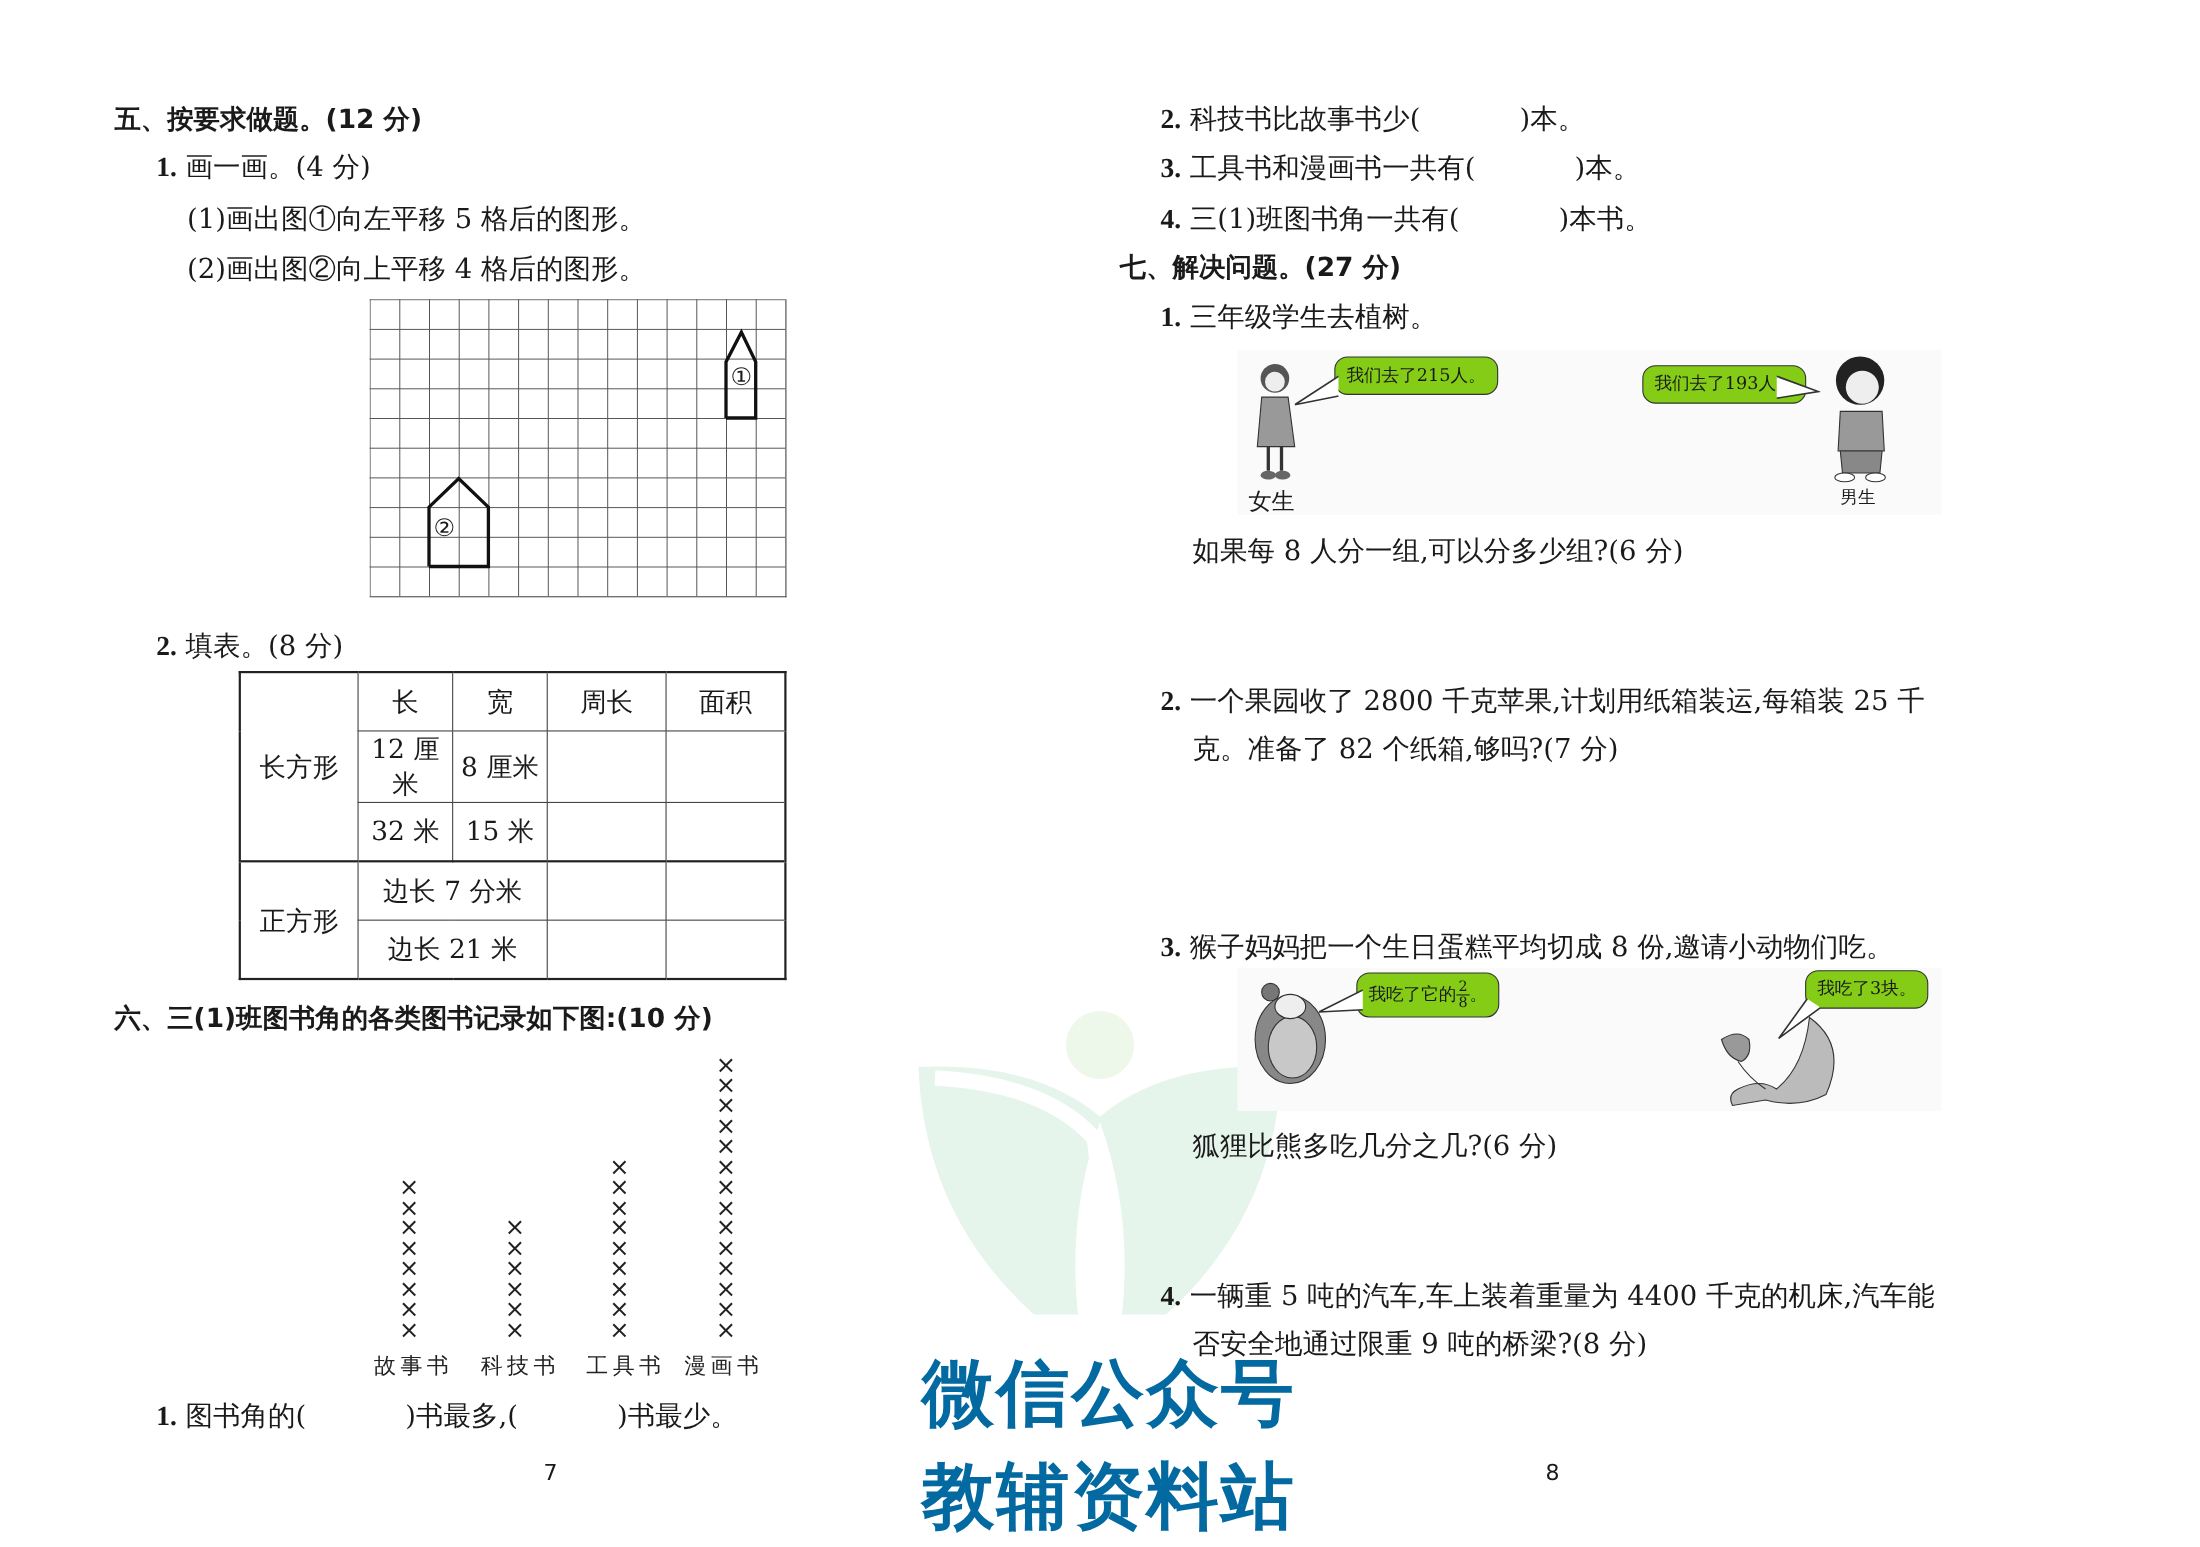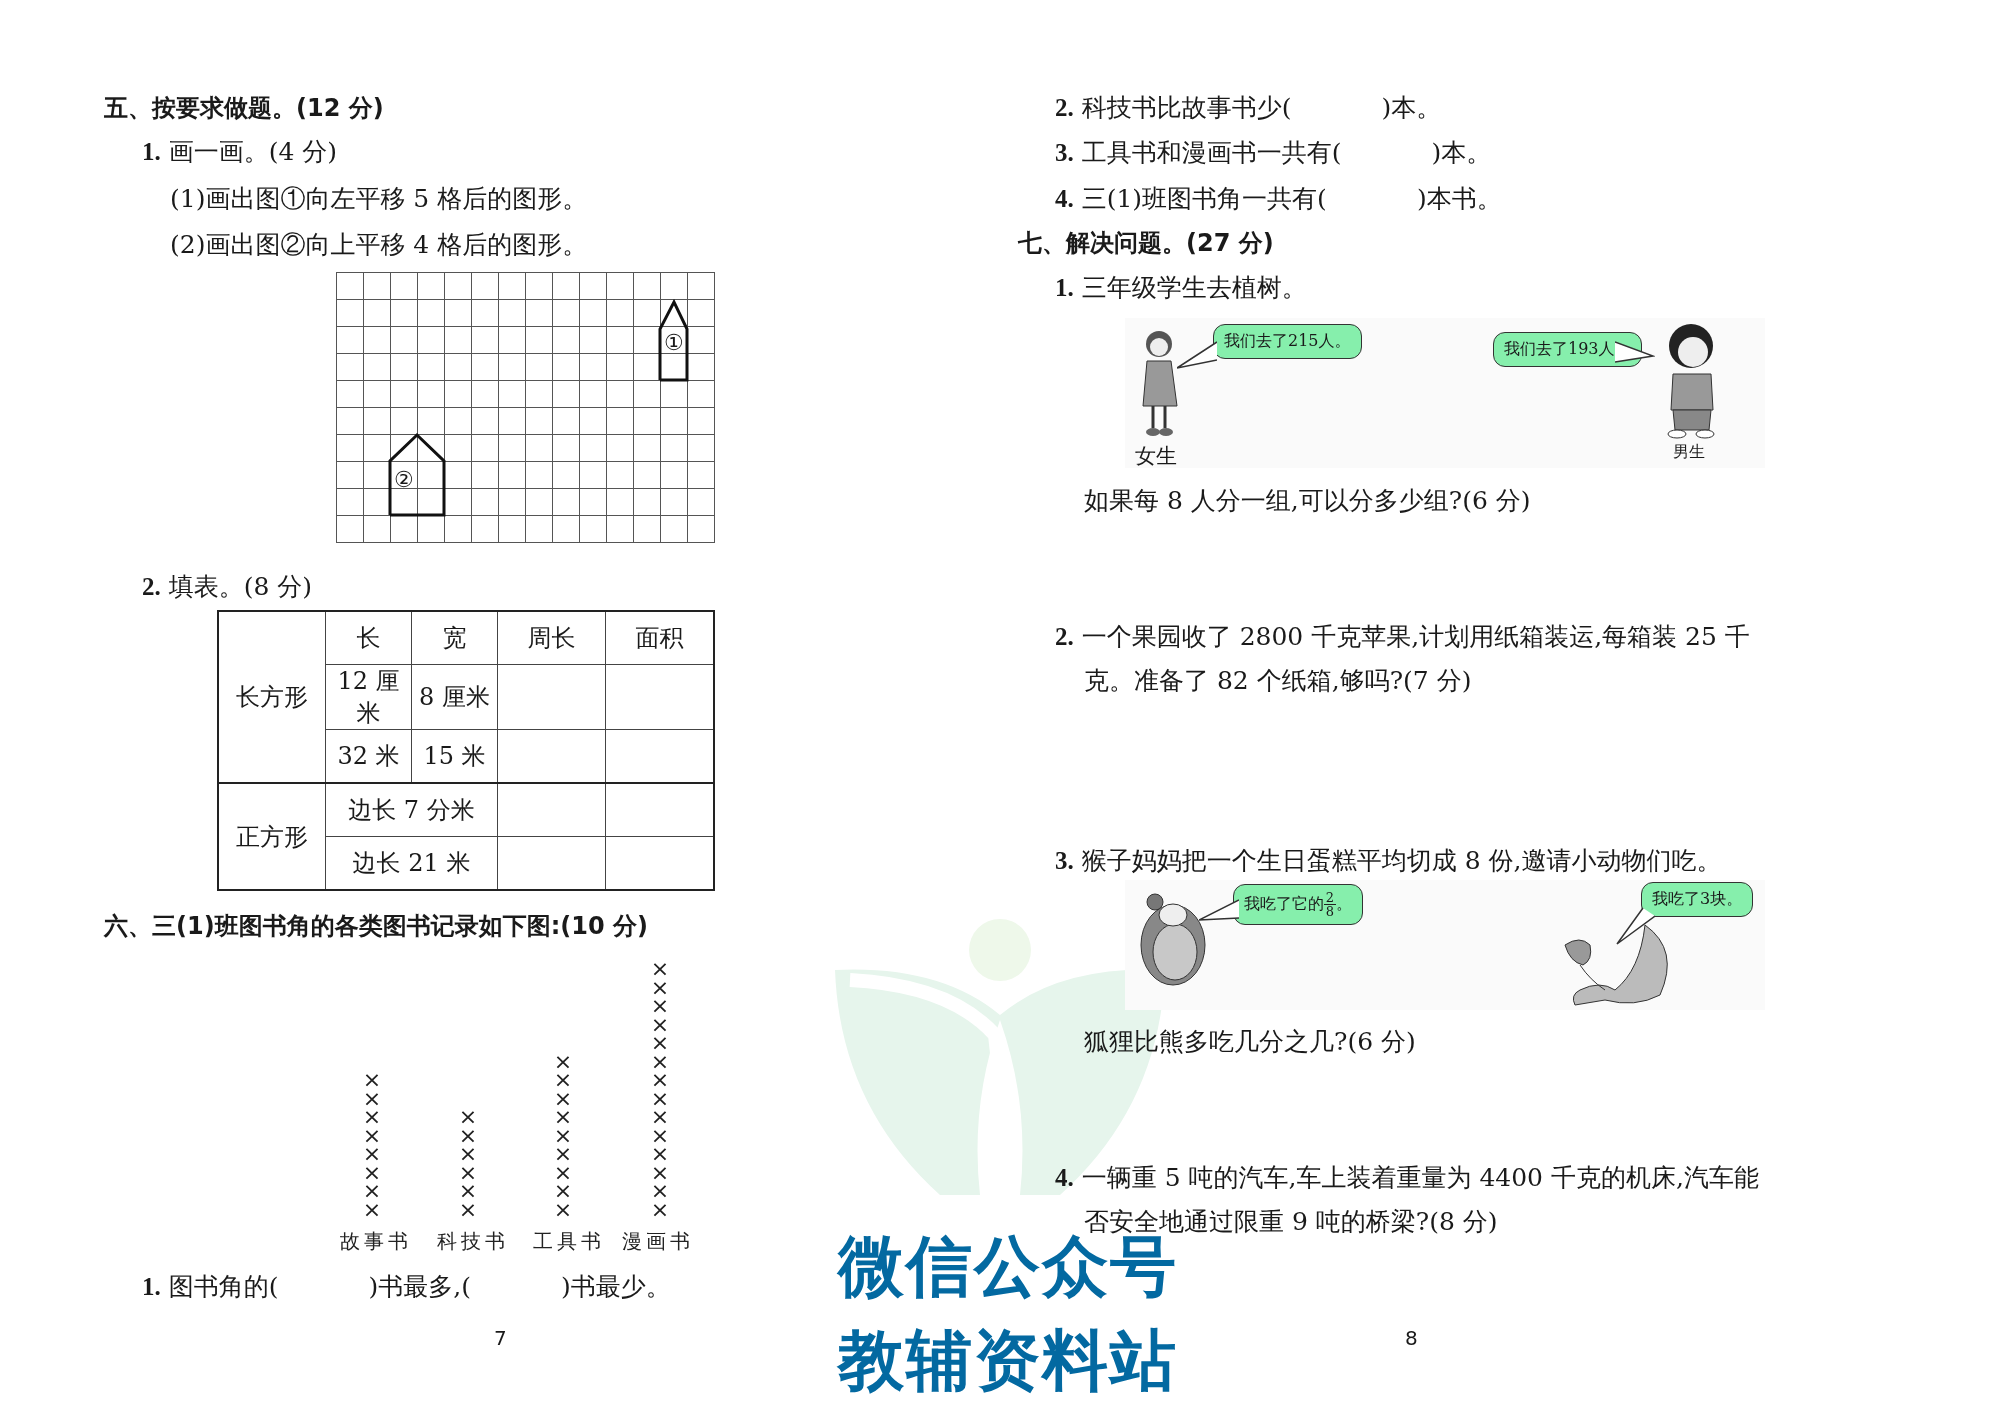--- a/index.html
+++ b/index.html
@@ -20,21 +20,21 @@
             linear-gradient(to right, #555 1px, transparent 1px),
             linear-gradient(to bottom, #555 1px, transparent 1px);
           background-size:27px 27px; border-right:1px solid #555; border-bottom:1px solid #555; }
   
   table.fill { position:absolute; left:217px; top:610px; border-collapse:collapse; font-size:24px; }
   table.fill td { border:1px solid #444; text-align:center; padding:0; height:52px; }
   
   .col { position:absolute; display:flex; flex-direction:column-reverse; align-items:center; }
   .xmark { font-family:"DejaVu Sans","Liberation Sans",sans-serif; font-size:22px; line-height:18.5px; height:18.5px; color:#222; }
   .clabel { position:absolute; font-size:20px; letter-spacing:4px; color:#222; }
-  .bubble { position:absolute; border:1.5px solid #333; border-radius:12px; background:#86efac; font-size:16px; padding:6px 10px; }
+  .bubble { position:absolute; border:1.5px solid #333; border-radius:12px; background:#84cc16; font-size:16px; padding:6px 10px; }
   .pagenum { font-family:"DejaVu Sans","Liberation Sans",sans-serif; font-size:20px; }
   .footer { font-family:"DejaVu Serif","Liberation Serif",serif; font-style:italic; font-size:15px; color:#222; letter-spacing:2px;margin-top:44px; }
   .frac { display:inline-flex; flex-direction:column; align-items:center; vertical-align:middle; font-size:13px; line-height:13px; }
   .frac .bar { border-top:1px solid #222; width:12px; }
 </style>
 </head>
 <body>
 
 <div class="wm" style="left:830px; top:915px; width:340px; height:290px;">
   <svg width="340" height="290" viewBox="0 0 340 290">

